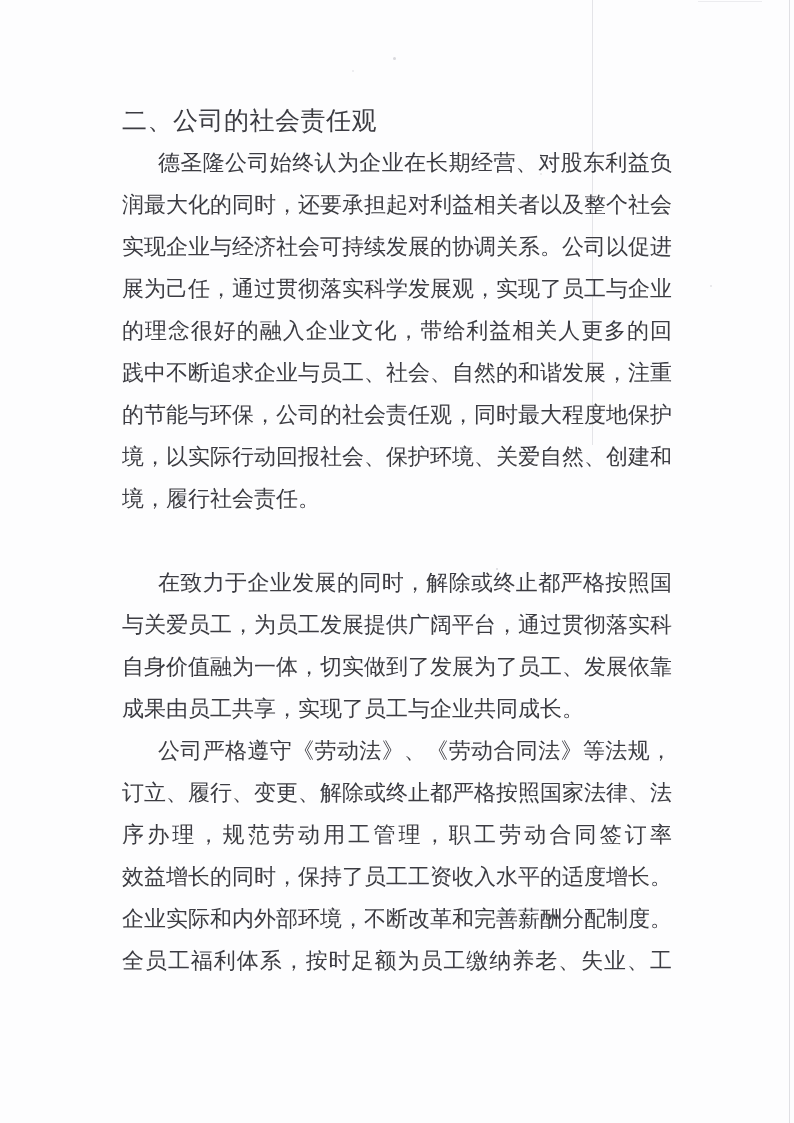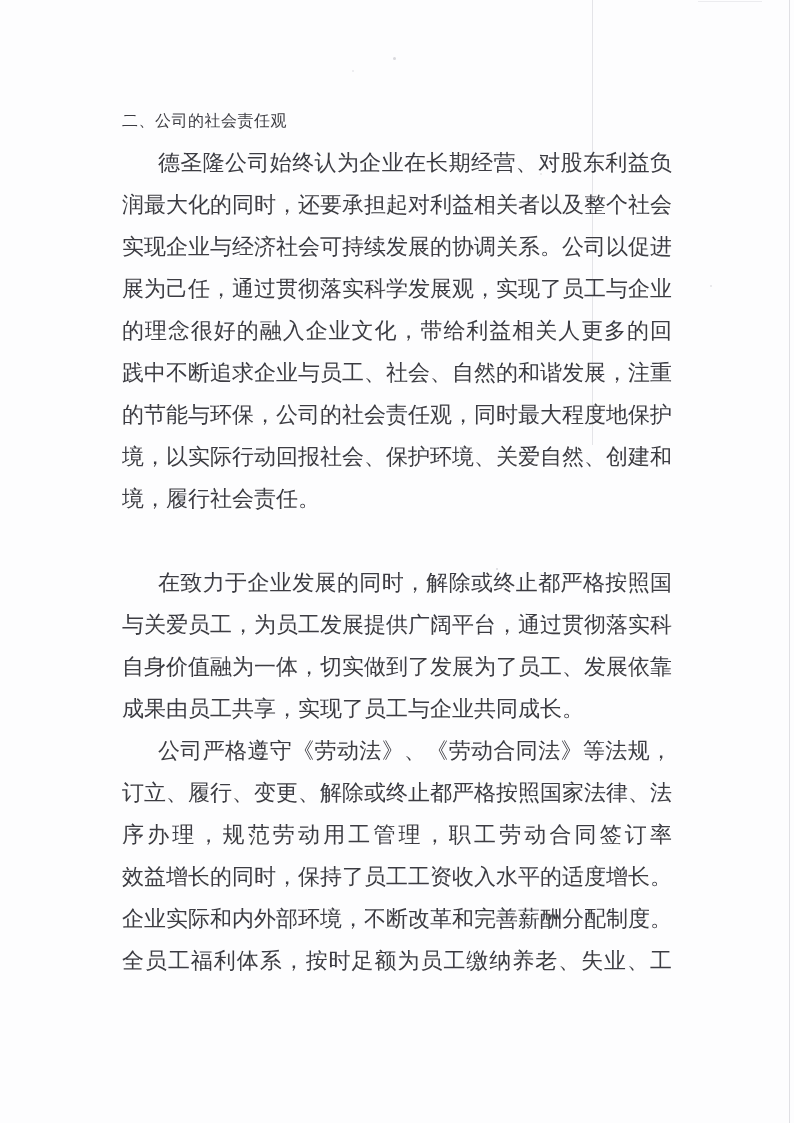--- a/index.html
+++ b/index.html
@@ -18,21 +18,21 @@
   }
   .content {
     position: absolute;
     left: 122px;
     top: 100px;
     width: 550px;
   }
   .heading {
     height: 42px;
     line-height: 42px;
-    font-size: 16px;
+    font-size: 25px;
     letter-spacing: 0.5px;
     white-space: nowrap;
     overflow: hidden;
   }
   .line {
     height: 42px;
     line-height: 42px;
     font-size: 22px;
     text-align: justify;
     text-align-last: justify;

